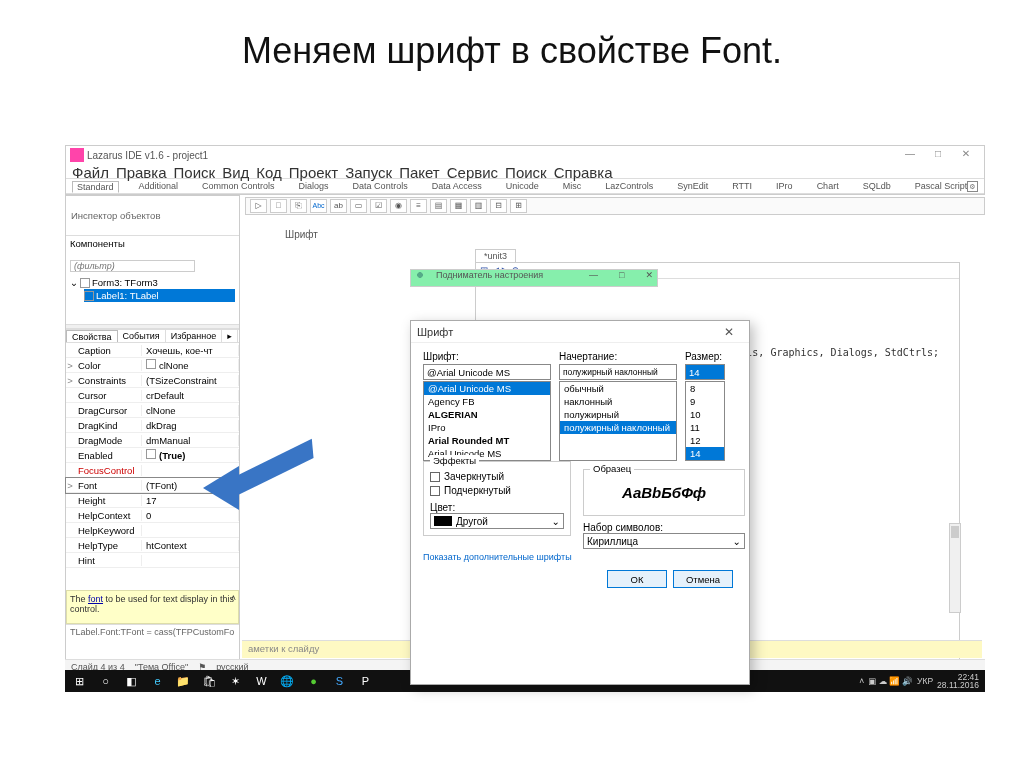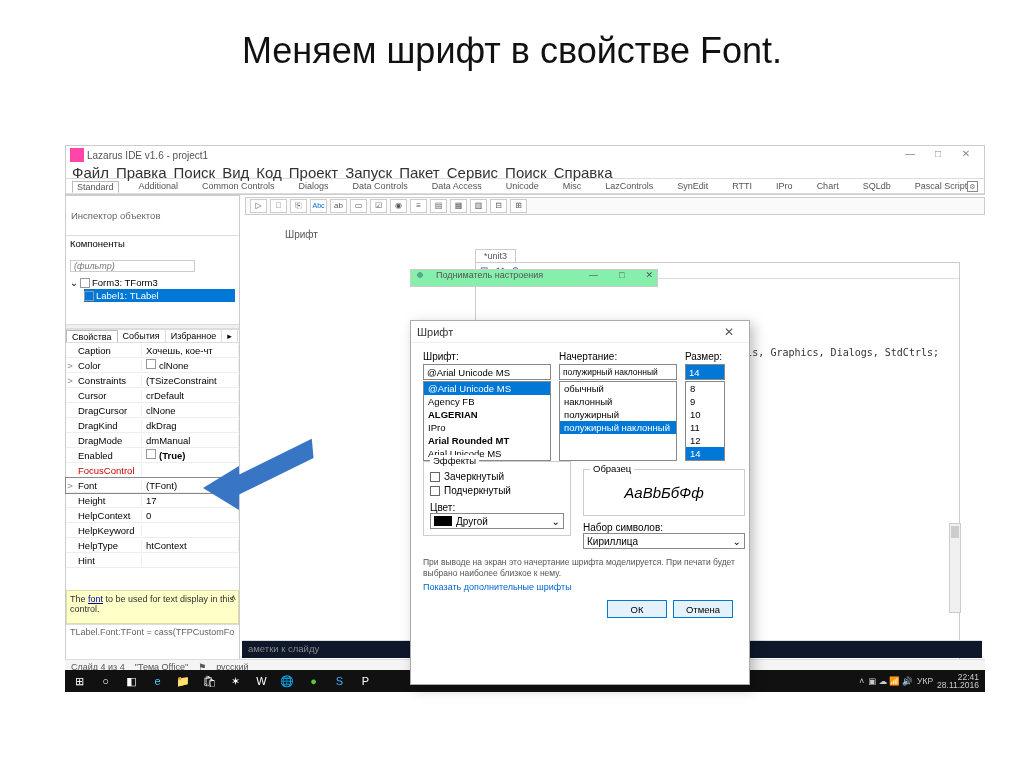--- a/index.html
+++ b/index.html
@@ -82,36 +82,36 @@
   .fd-list .item.b { font-weight:bold; }
   .fd-effects { border:1px solid #ccc; padding:6px; width:148px; position:relative; }
   .fd-effects .leg { position:absolute; top:-7px; left:6px; background:#fff; padding:0 3px; font-size:9.5px; }
   .fd-checkrow { display:flex; align-items:center; gap:4px; margin:3px 0; }
   .fd-chk { width:10px; height:10px; border:1px solid #666; }
   .fd-colorrow { margin-top:6px; }
   .fd-colorsel { height:16px; border:1px solid #888; display:flex; align-items:center; gap:4px; padding:0 3px; }
   .fd-colorswatch { width:18px; height:10px; background:#000; }
   .fd-sample-box { border:1px solid #ccc; margin-top:8px; height:47px; display:flex; align-items:center; justify-content:center; width:162px; position:relative; }
   .fd-sample-box .leg { position:absolute; top:-7px; left:6px; background:#fff; padding:0 3px; font-size:9.5px; }
-  .fd-sample { font-style:italic; font-weight:normal; font-size:15px; }
+  .fd-sample { font-style:italic; font-weight:bold; font-size:15px; }
   .fd-charset { margin-top:6px; width:162px; }
   .fd-charset-sel { height:16px; border:1px solid #888; padding:0 3px; display:flex; align-items:center; }
   .fd-note { margin-top:8px; font-size:8.5px; color:#555; line-height:1.3; }
   .fd-link { color:#0066cc; font-size:9px; margin-top:3px; display:block; }
   .fd-buttons { display:flex; justify-content:flex-end; gap:6px; margin-top:8px; padding-right:4px; }
   .fd-buttons button { width:60px; height:18px; font-size:9.5px; border:1px solid #0078d7; background:#e5f1fb; }
 
   
   .arrow { position:absolute; left:158px; top:340px; width:110px; height:55px; z-index:6; }
   .arrow-line { position:absolute; left:25px; top:0; width:85px; height:20px; background:#3975c5; transform: skewY(-22deg) rotate(-5deg); transform-origin:left center; }
   .arrow-head { position:absolute; left:0; top:-14px; width:0; height:0; border-right:36px solid #3975c5; border-top:22px solid transparent; border-bottom:22px solid transparent; }
 
   
   .ppt-status { position:absolute; left:20px; bottom:26px; width:920px; height:15px; background:#f4f4f4; border-top:1px solid #ddd; font-size:9px; color:#555; display:flex; align-items:center; gap:10px; padding:0 6px; }
-  .ppt-note-strip { position:absolute; left:197px; bottom:42px; width:740px; height:18px; border-top:1px solid #ddd; font-size:9.5px; color:#888; padding:2px 6px; background:#0f172a; }
+  .ppt-note-strip { position:absolute; left:197px; bottom:42px; width:740px; height:18px; border-top:1px solid #ddd; font-size:9.5px; color:#888; padding:2px 6px; background:#fef9c3; }
   .taskbar { position:absolute; left:20px; bottom:8px; width:920px; height:22px; background:#111; display:flex; align-items:center; padding:0 2px; gap:1px; }
   .tb-ico { width:25px; height:18px; display:flex; align-items:center; justify-content:center; color:#fff; font-size:11px; }
   .tb-spacer { flex:1; }
   .tb-tray { display:flex; align-items:center; gap:4px; color:#ccc; font-size:8.5px; padding-right:4px; }
   .tb-clock { text-align:right; line-height:1; }
 
   .toolbar-row { position:absolute; left:200px; top:57px; width:740px; height:18px; border:1px solid #ccc; background:#fafafa; display:flex; align-items:center; gap:3px; padding:0 4px; }
   .tb-btn { width:17px; height:14px; border:1px solid #ccc; background:#fff; font-size:8px; text-align:center; line-height:12px; color:#555; }
 </style>
 </head>
@@ -384,21 +384,20 @@
           <div class="fd-charset">
             <div>Набор символов:</div>
             <div class="fd-charset-sel">
               <span>Кириллица</span>
               <span style="margin-left:auto">⌄</span>
             </div>
           </div>
         </div>
       </div>
 
-      <div class="fd-note">При выводе на экран это начертание шрифта моделируется. При печати будет выбрано наиболее близкое к нему.</div>
       <a class="fd-link">Показать дополнительные шрифты</a>
       <div class="fd-buttons">
         <button>ОК</button>
         <button>Отмена</button>
       </div>
     </div>
   </div>
 
   <div class="arrow">
     <div class="arrow-line"></div>

